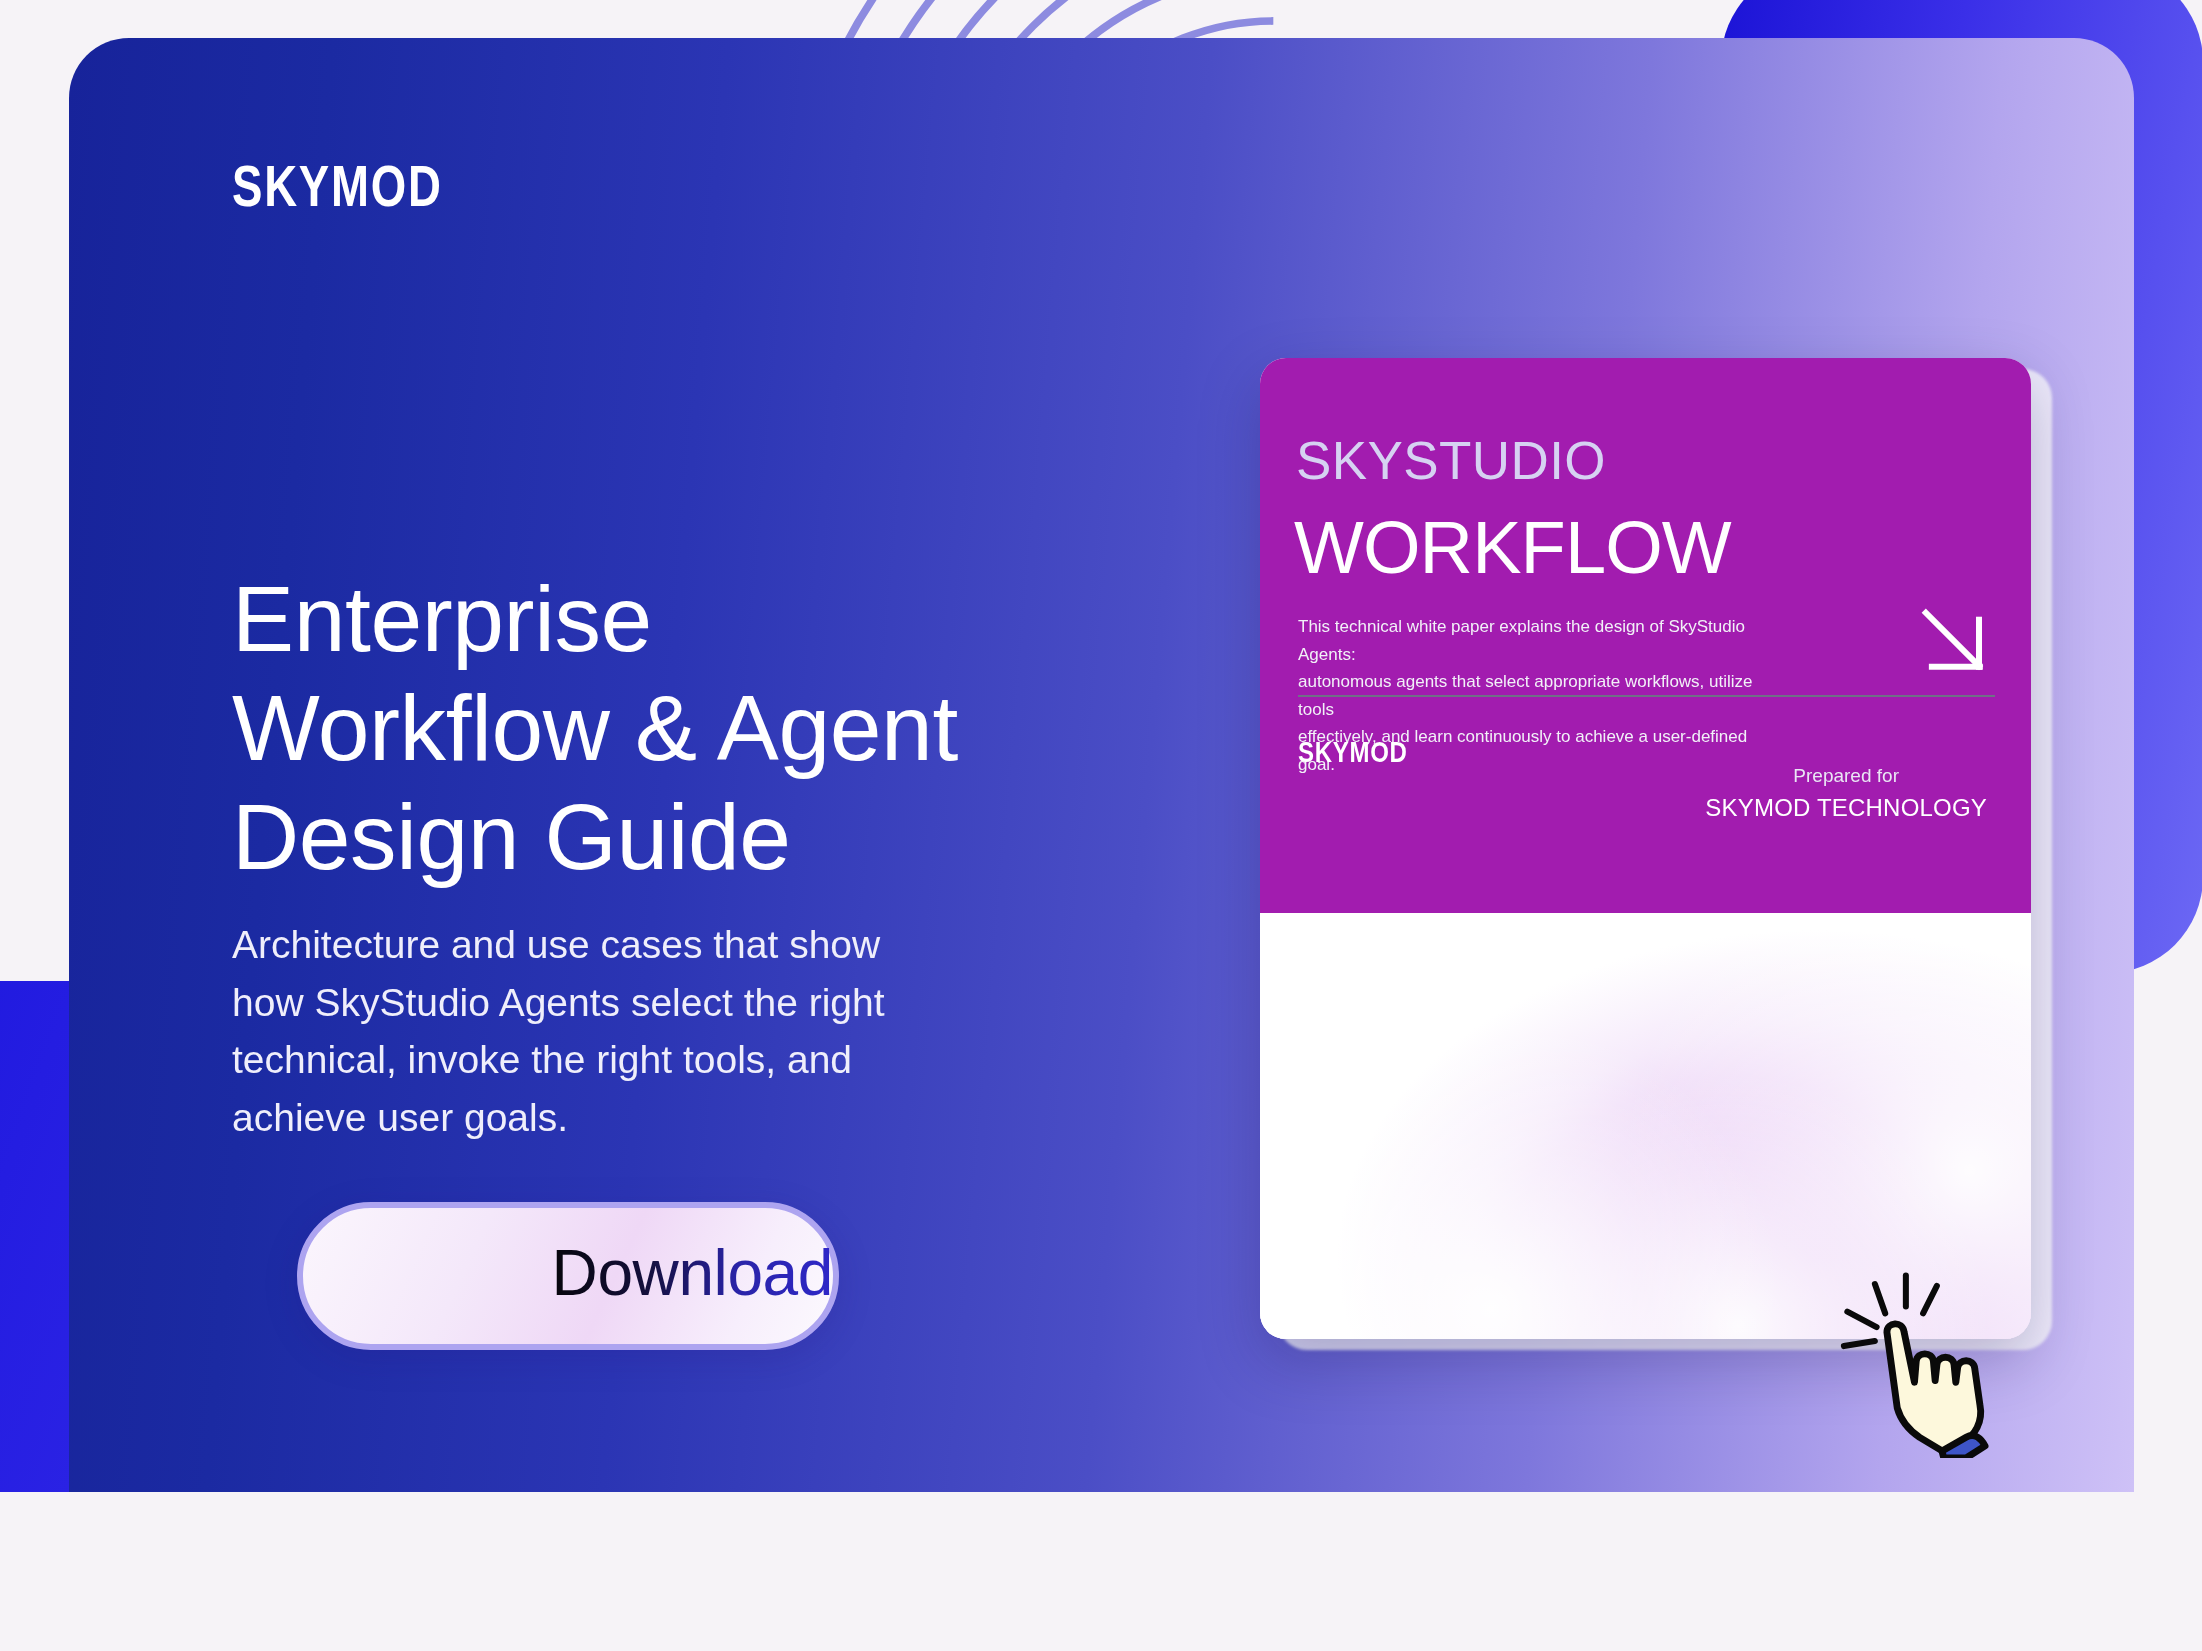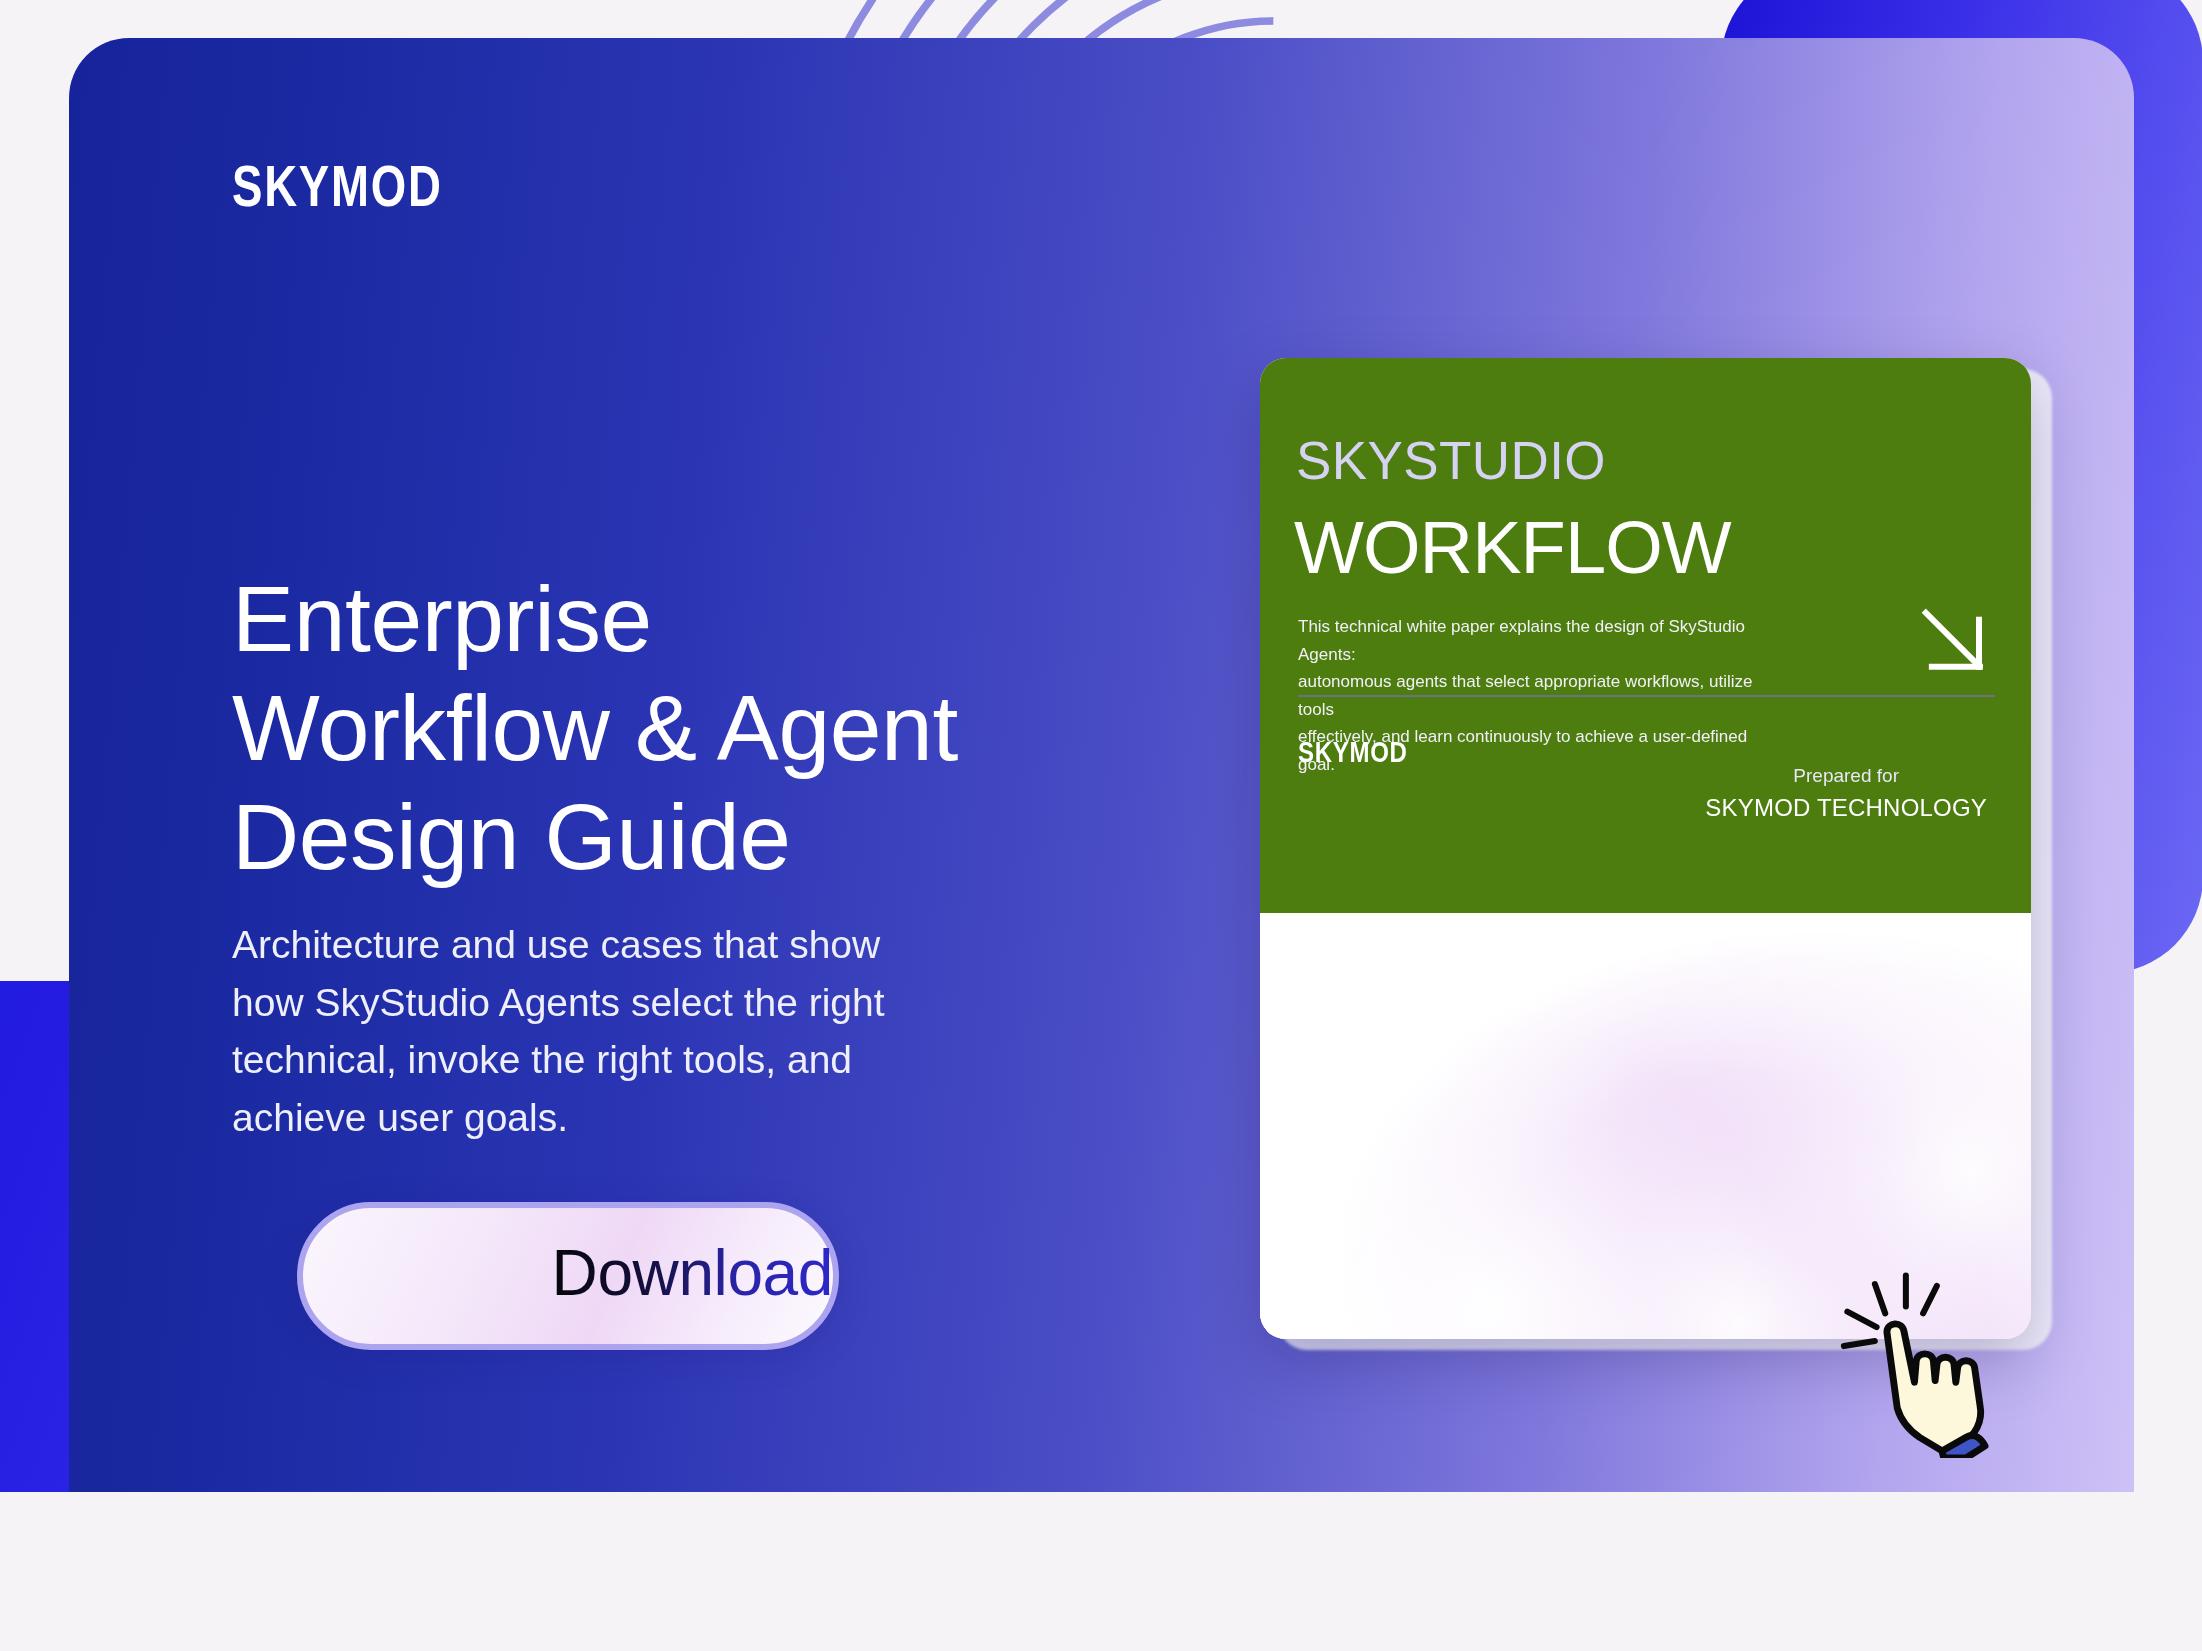--- a/index.html
+++ b/index.html
@@ -160,21 +160,21 @@
     width: 771px;
     height: 981px;
     border-radius: 26px;
     overflow: hidden;
     box-shadow: 0 22.4px 60px rgba(25, 15, 80, 0.25);
     background: #FFFFFF;
   }
   #doc-header {
     position: relative;
     height: 551px;
-    background: #4d7c0f;
+    background: #a21caf;
     padding: 2px;
   }
   #doc-eyebrow {
     position: absolute;
     left: 36px;
     top: 76px;
     color: #D6D2F2;
     font-size: 53px;
     font-weight: 300;
     letter-spacing: 0.4px;

